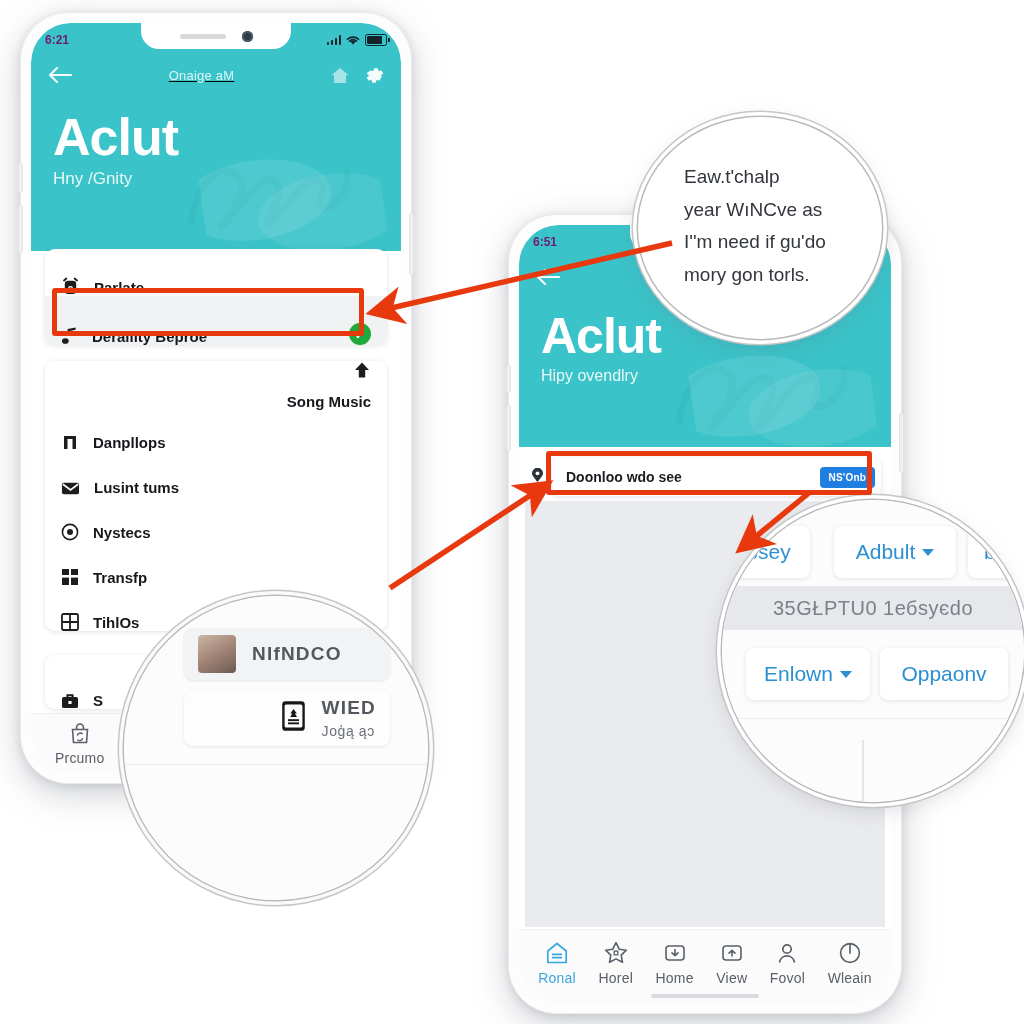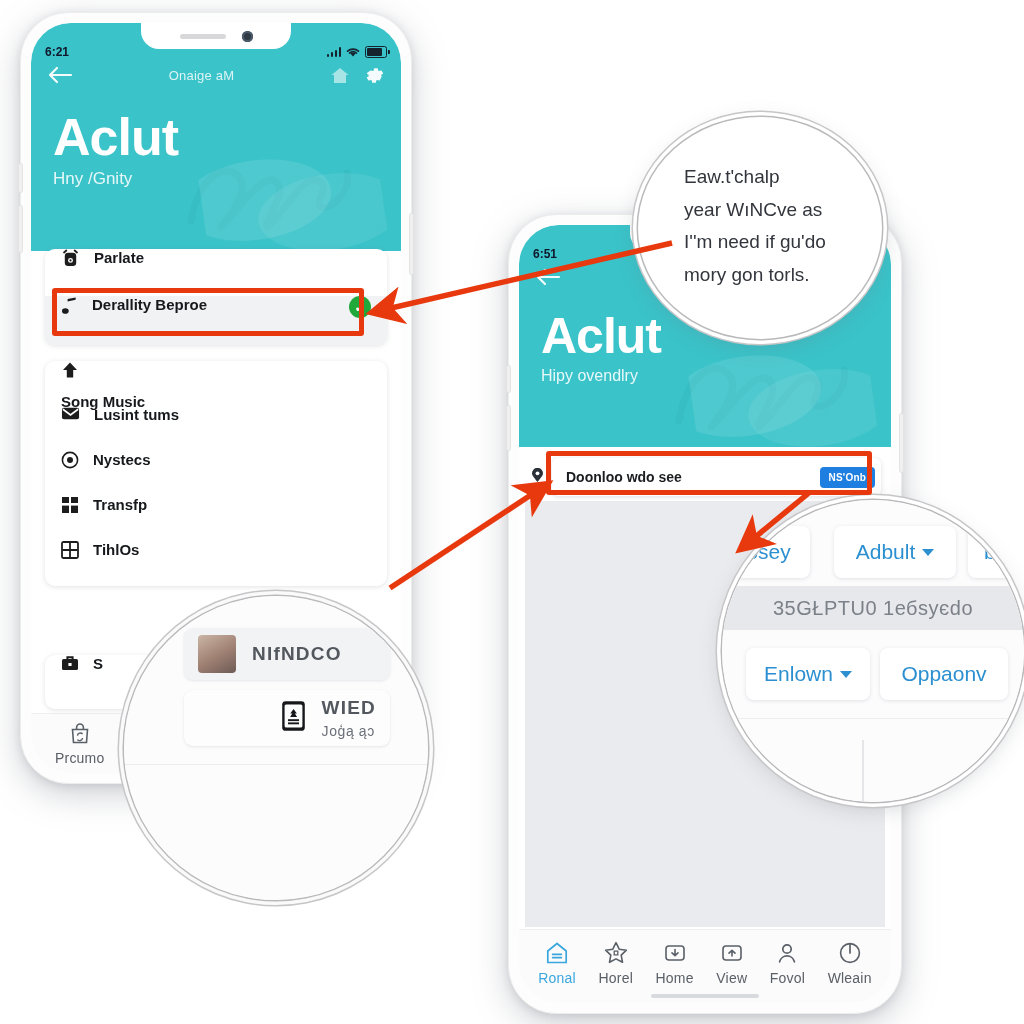--- a/index.html
+++ b/index.html
@@ -43,24 +43,24 @@
   .notch{
     position:absolute;top:0;left:50%;transform:translateX(-50%);
     width:150px;height:26px;background:#ffffff;
     border-bottom-left-radius:18px;border-bottom-right-radius:18px;
     z-index:6;display:flex;align-items:center;justify-content:center;gap:16px;
   }
   .speaker{width:46px;height:5px;border-radius:3px;background:#d8d8da;}
   .camera{width:11px;height:11px;border-radius:50%;background:#2f3a45;
           box-shadow:inset 0 0 0 2px #4a5a68;}
   .statusbar{
-    position:absolute;top:16px;left:0;right:0;height:26px;z-index:5;
+    position:absolute;top:4px;left:0;right:0;height:26px;z-index:5;
     display:flex;align-items:center;justify-content:space-between;
     padding:0 14px;box-sizing:border-box;
-    font-size:12px;font-weight:bold;color:#0f172a;
+    font-size:12px;font-weight:bold;color:#701a75;
   }
   .status-right{display:flex;align-items:center;gap:5px;}
   .bars{display:flex;align-items:flex-end;gap:1.5px;height:10px;}
   .bars i{display:block;width:2.5px;background:#14232e;border-radius:1px;}
   .bars i:nth-child(1){height:3px}.bars i:nth-child(2){height:5px}
   .bars i:nth-child(3){height:7px}.bars i:nth-child(4){height:10px}
   .batt{width:20px;height:10px;border:1.5px solid #14232e;border-radius:2.5px;position:relative;}
   .batt::after{content:"";position:absolute;right:-4px;top:3px;width:2px;height:4px;background:#14232e;border-radius:0 1px 1px 0;}
   .batt i{position:absolute;left:1px;top:1px;bottom:1px;width:15px;background:#14232e;border-radius:1px;display:block;}
 
@@ -97,21 +97,21 @@
   .brand .sub{color:rgba(255,255,255,.88);}
 
   
   .cards{position:relative;z-index:4;padding:0 14px;box-sizing:border-box;}
   .card{
     background:#ffffff;border-radius:10px;
     box-shadow:0 1px 5px rgba(120,125,135,.22);
     overflow:hidden;
   }
   .row{
-    display:flex;align-items:flex-start;gap:14px;
+    display:flex;align-items:flex-end;gap:14px;
     padding:0 16px;box-sizing:border-box;
     color:#16181c;font-weight:bold;
   }
   .row .lbl{flex:1;}
   .row.sel{background:#f1f2f4;}
   .check{
     width:22px;height:22px;border-radius:50%;background:#21a83a;
     display:flex;align-items:center;justify-content:center;color:#fff;
     font-size:13px;font-weight:bold;
   }
@@ -229,21 +229,21 @@
               <span class="batt">
                   <i></i>
                 </span>
             </span>
           </div>
           <div class="notch">
             <span class="speaker"></span>
             <span class="camera"></span>
           </div>
 
-          <div class="appbar" style="height:52px;margin-top:26px;">
+          <div class="appbar" style="height:52px;margin-top:26px;text-decoration:underline;">
             <span class="icn">
               <svg width="26" height="20" viewBox="0 0 26 20">
                   <path d="M10 3 L3 10 L10 17 M3 10 H24" stroke="#fff" stroke-width="2.2" fill="none" stroke-linecap="round" stroke-linejoin="round"></path>
                 </svg>
             </span>
             <span class="ttl">Onaige aM</span>
             <span class="icn" style="margin-right:14px;opacity:.55;">
               <svg width="20" height="19" viewBox="0 0 20 19">
                   <path d="M10 2 L1.5 9 H4 V17 H16 V9 H18.5 Z" fill="#ffffff"></path>
                 </svg>
@@ -295,20 +295,28 @@
             <div class="row" style="height:45px;font-size:15px;flex-direction:column;">
               <span class="icn">
                 <svg width="18" height="18" viewBox="0 0 18 18">
                     <path d="M9 1.5 L16 9 H12.2 V16.5 H5.8 V9 H2 Z" fill="#111"></path>
                   </svg>
               </span>
               <span class="lbl">Song Music</span>
             </div>
             <div class="row" style="height:45px;font-size:15px;">
               <span class="icn">
+                <svg width="18" height="18" viewBox="0 0 18 18">
+                    <path d="M3 16 V3 H15 V16 H11.5 V6 H6.5 V16 Z" fill="#111"></path>
+                  </svg>
+              </span>
+              <span class="lbl">Danpllops</span>
+            </div>
+            <div class="row" style="height:45px;font-size:15px;">
+              <span class="icn">
                 <svg width="19" height="15" viewBox="0 0 20 15">
                     <rect x="1" y="1.5" width="18" height="12" rx="2" fill="#111"></rect>
                     <path d="M2 3 L10 9 L18 3" stroke="#fff" stroke-width="1.8" fill="none"></path>
                   </svg>
               </span>
               <span class="lbl">Lusint tums</span>
             </div>
             <div class="row" style="height:45px;font-size:15px;">
               <span class="icn">
                 <svg width="18" height="18" viewBox="0 0 18 18">

